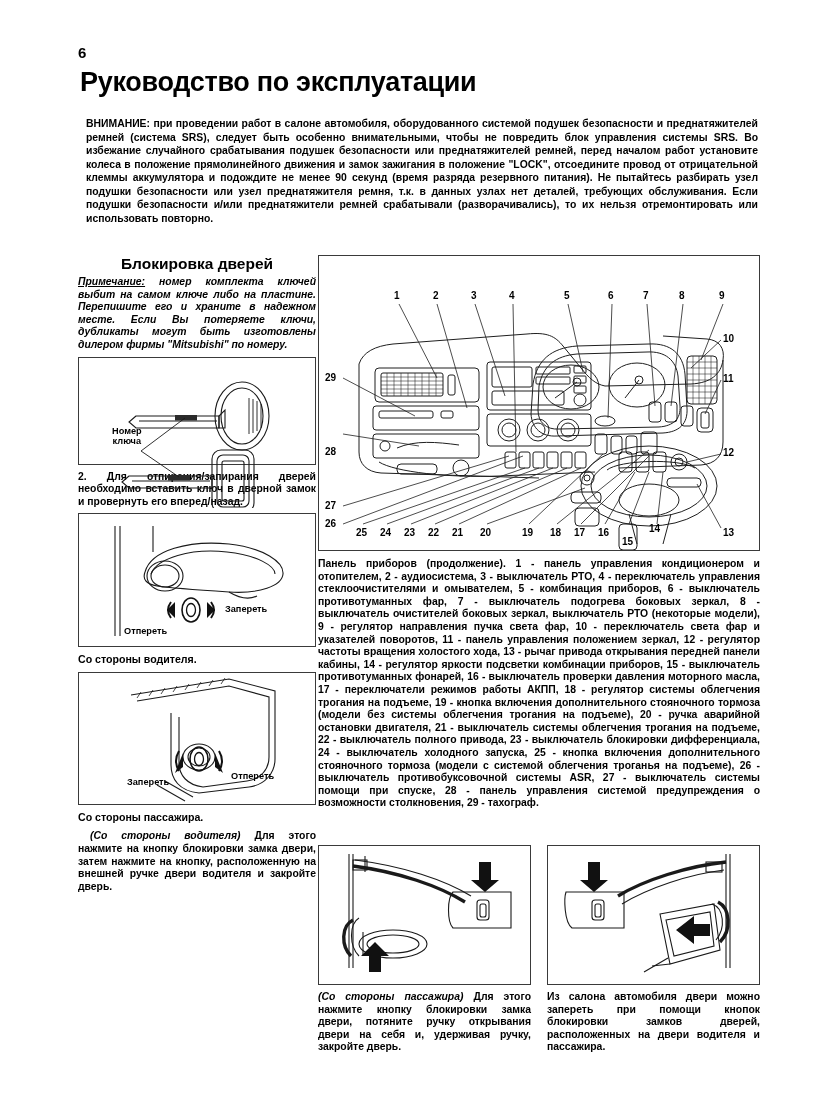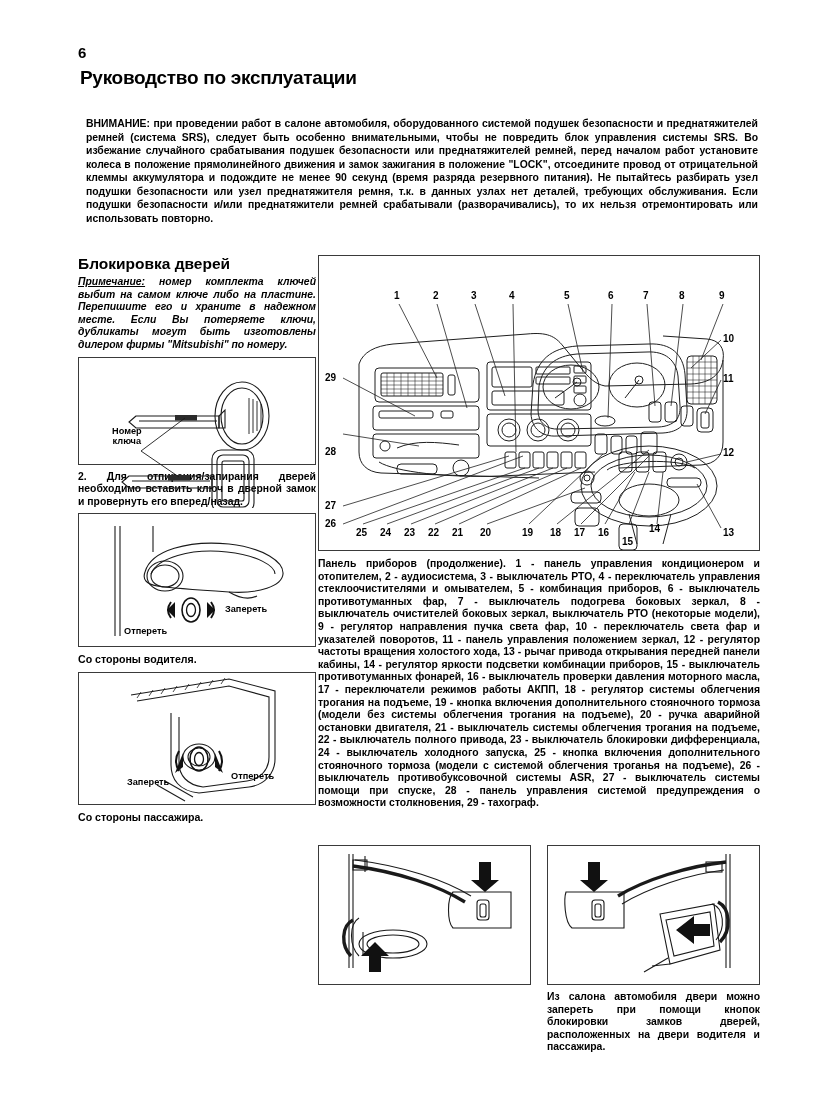--- a/index.html
+++ b/index.html
@@ -11,35 +11,35 @@
   }
   .page{position:absolute;inset:0;}
 
   
   .page-number{
     position:absolute;left:78px;top:44px;
     font-size:15px;font-weight:bold;letter-spacing:0;
   }
   .doc-title{
     position:absolute;left:80px;top:68px;width:690px;
-    font-size:19px;font-weight:bold;letter-spacing:-0.3px;
+    font-size:27px;font-weight:bold;letter-spacing:-0.3px;
     line-height:1.05;
   }
   .warning-block{
     position:absolute;left:86px;top:117px;width:672px;
     font-size:10.4px;font-weight:bold;line-height:13.5px;
     text-align:justify;text-justify:inter-word;
   }
 
   
   .col-left{position:absolute;left:78px;top:255px;width:238px;}
   .col-right{position:absolute;left:318px;top:255px;width:442px;}
 
   .section-title{
-    font-size:15.5px;font-weight:bold;margin:0 0 4px 0;line-height:1.1;
+    font-size:15.5px;font-weight:bold;margin:0 0 4px 0;line-height:1.1;text-align:center;
   }
   .para{
     font-size:10.4px;font-weight:bold;line-height:12.6px;
     text-align:justify;text-justify:inter-word;margin:0 0 5px 0;
   }
   .para.ital{font-style:italic;}
   .note-lead{font-style:italic;text-decoration:underline;font-weight:bold;}
   .caption-bold{
     font-size:10.6px;font-weight:bold;margin:4px 0 7px 0;
   }
@@ -208,20 +208,21 @@
           <path d="M140 78 Q146 88 140 98" fill="none" stroke-width="2"></path>
         </g>
       </svg>
       <div class="fig-label" style="left:48px;top:104px;">Запереть</div>
       <div class="fig-label" style="left:152px;top:98px;">Отпереть</div>
     </div>
 
     <div class="caption-bold">Со стороны пассажира.</div>
 
 
+    <p class="para" style="text-indent:12px;"><span class="ital-i">(Со стороны водителя)</span><span> Для этого нажмите на кнопку блокировки замка двери, затем нажмите на кнопку, расположенную на внешней ручке двери водителя и закройте дверь.</span></p>
   </div>
 
   <div class="col-right">
 
     <div class="fig dash-fig">
       <svg class="dash-svg" width="440" height="294" viewBox="0 0 440 294">
         <g fill="none" stroke="#1f1f1f" stroke-width="1">
 
           <path d="M40 108 C44 96 56 90 74 88 L208 78 C228 76 236 80 244 90
                    L262 112 C270 122 276 128 286 130 L372 128
@@ -462,20 +463,21 @@
             <ellipse cx="74" cy="98" rx="26" ry="9"></ellipse>
             <path d="M44 86 L44 110"></path>
 
             <path d="M34 74 C22 80 22 100 32 110" stroke-width="3.4"></path>
             <path d="M40 72 C30 78 30 100 40 110" stroke-width="1.1"></path>
 
             <path d="M50 126 L50 110 L42 110 L56 96 L70 110 L62 110 L62 126 Z" fill="#111" stroke="none"></path>
           </g>
         </svg>
       </div>
+      <p class="bottom-cap"><span class="ital-i">(Со стороны пассажира)</span><span> Для этого нажмите кнопку блокировки замка двери, потяните ручку открывания двери на себя и, удерживая ручку, закройте дверь.</span></p>
     </div>
 
     <div class="bottom-cell right">
       <div class="fig bottom-fig">
         <svg width="211" height="138" viewBox="0 0 211 138">
           <g fill="none" stroke="#1a1a1a" stroke-width="1.1">
 
             <path d="M178 8 L178 122"></path>
             <path d="M182 8 L182 122"></path>
 

